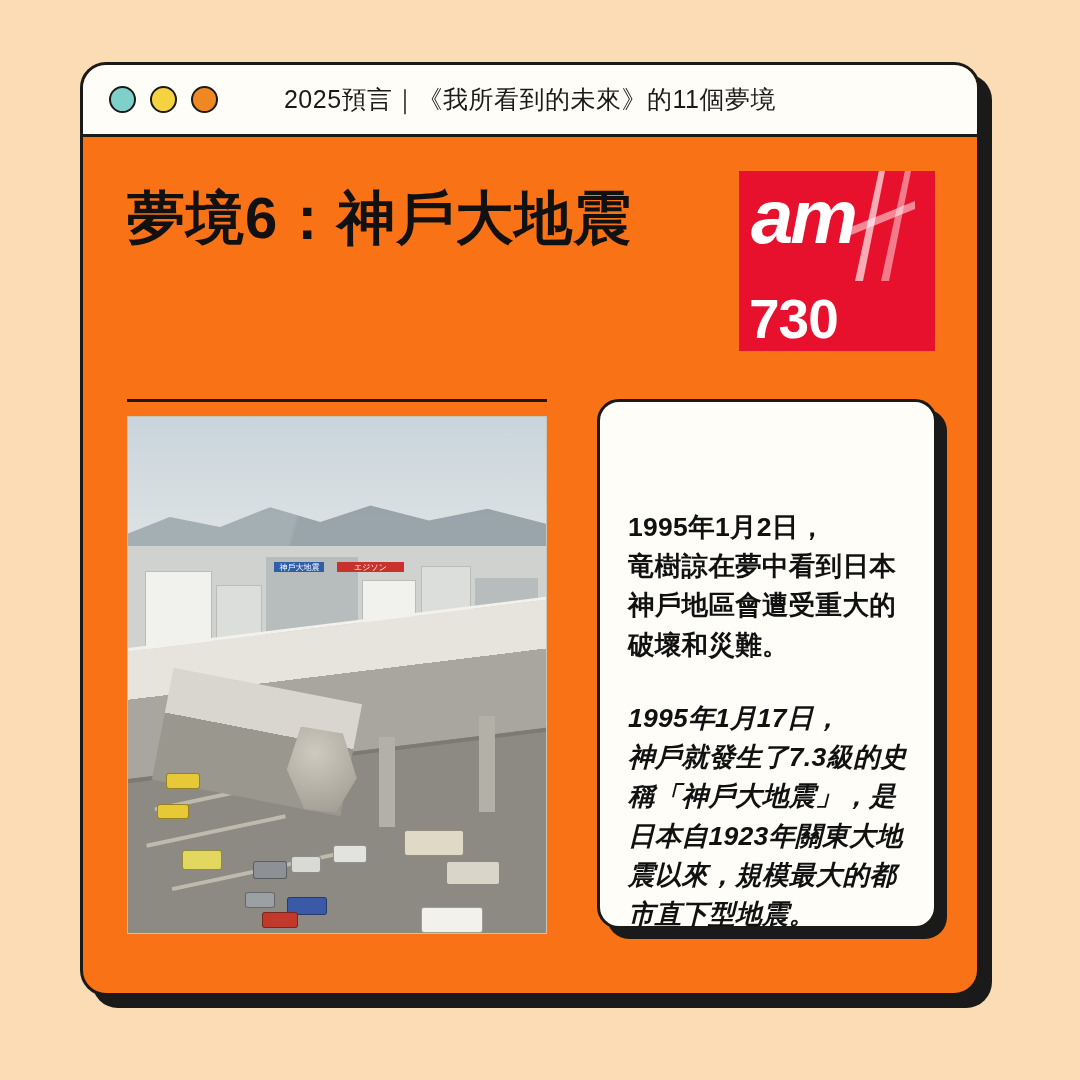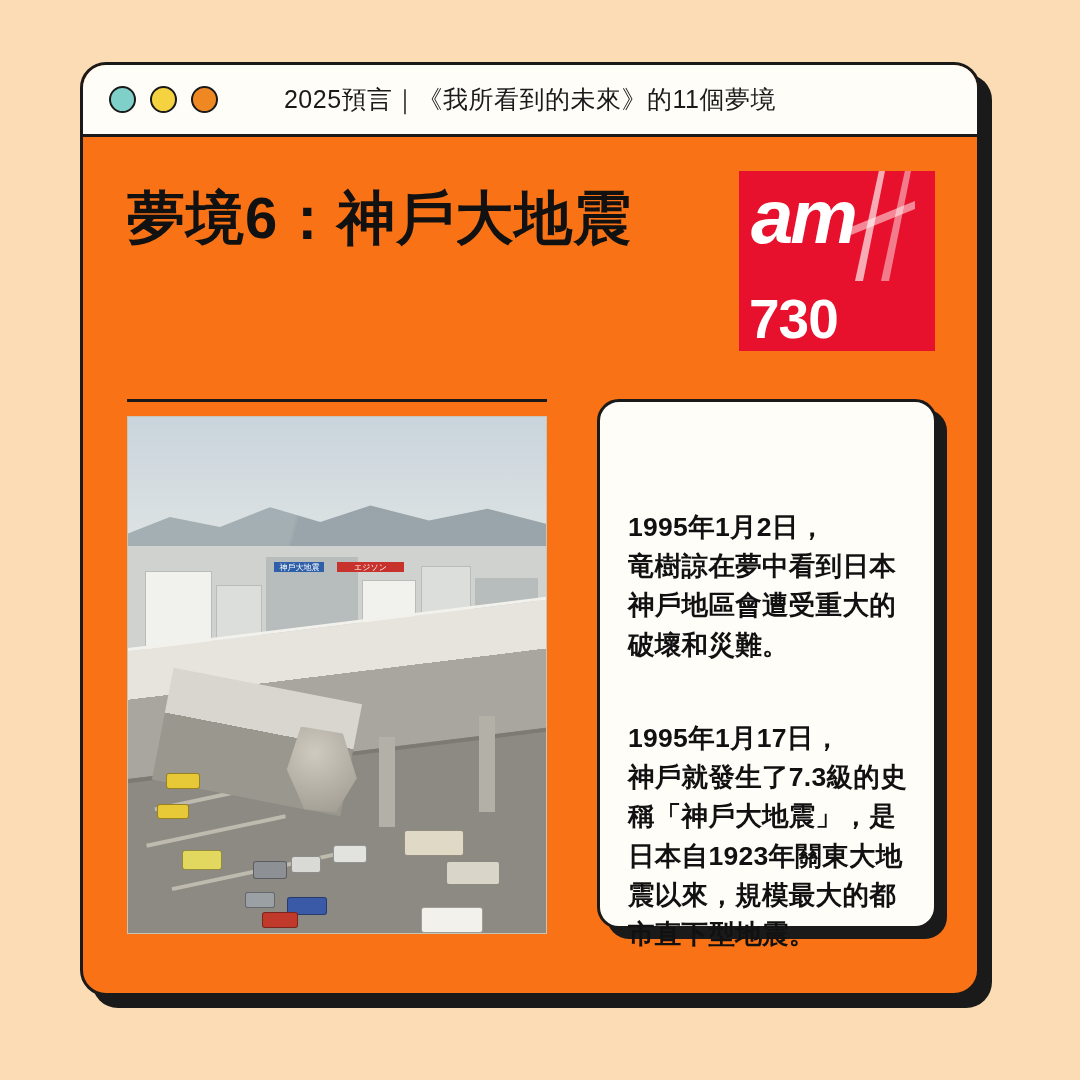--- a/index.html
+++ b/index.html
@@ -216,21 +216,21 @@
     border-radius:22px;
     padding: 106px 26px 20px 28px;
   }
   .para {
     font-size: 26.5px;
     font-weight: 700;
     line-height: 1.48;
     color:#111;
     letter-spacing: .3px;
   }
-  .para + .para { margin-top: 54px; }
+  .para + .para { margin-top: 34px; font-style: italic; }
 </style>
 </head>
 <body>
 
 <div class="window-shadow"></div>
 
 <div class="window">
 
   <div class="titlebar">
     <div class="dots">

